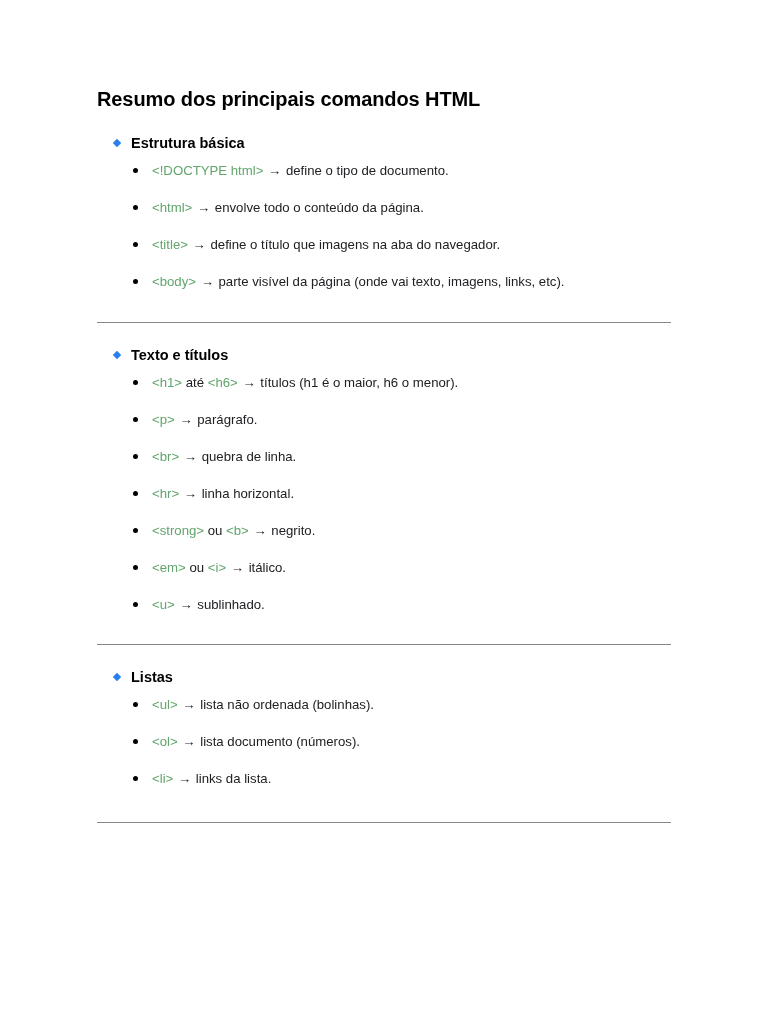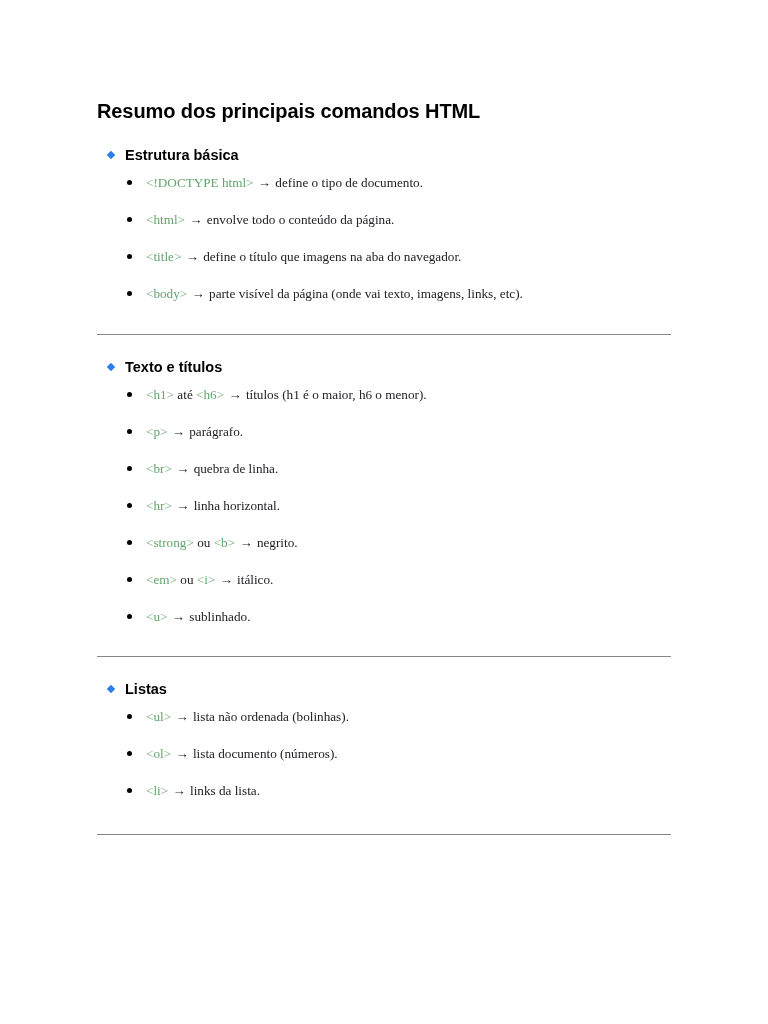--- a/index.html
+++ b/index.html
@@ -21,38 +21,38 @@
     position: relative;
     width: 768px;
     height: 1024px;
     box-sizing: border-box;
     padding: 0;
   }
 
   .content {
     position: absolute;
     left: 97px;
-    top: 12px;
+    top: 0;
     width: 574px;
   }
 
   
   .doc-title {
     font-size: 20px;
     font-weight: bold;
     letter-spacing: -0.1px;
     color: #000000;
     margin: 0;
     padding-top: 86px;
     line-height: 26px;
   }
 
   
   .section {
-    margin: 8px;
+    margin: 14px;
   }
   .section-1 { margin-top: 21px; }
   .section-2 { margin-top: 22px; }
   .section-3 { margin-top: 22px; }
 
   
   .section-heading {
     position: relative;
     padding-left: 20px;
     font-size: 14.5px;
@@ -69,21 +69,20 @@
     height: 6px;
     background: #2a7fea;
     transform: rotate(45deg);
   }
 
   
   .cmd-list {
     list-style: none;
     margin: 0;
     padding: 0;
-    font-family: Liberation Serif, serif;
   }
   .cmd-item {
     position: relative;
     padding-left: 41px;
     font-size: 13.2px;
     line-height: 18px;
     color: #202124;
     margin-bottom: 19px;
     white-space: nowrap;
   }

